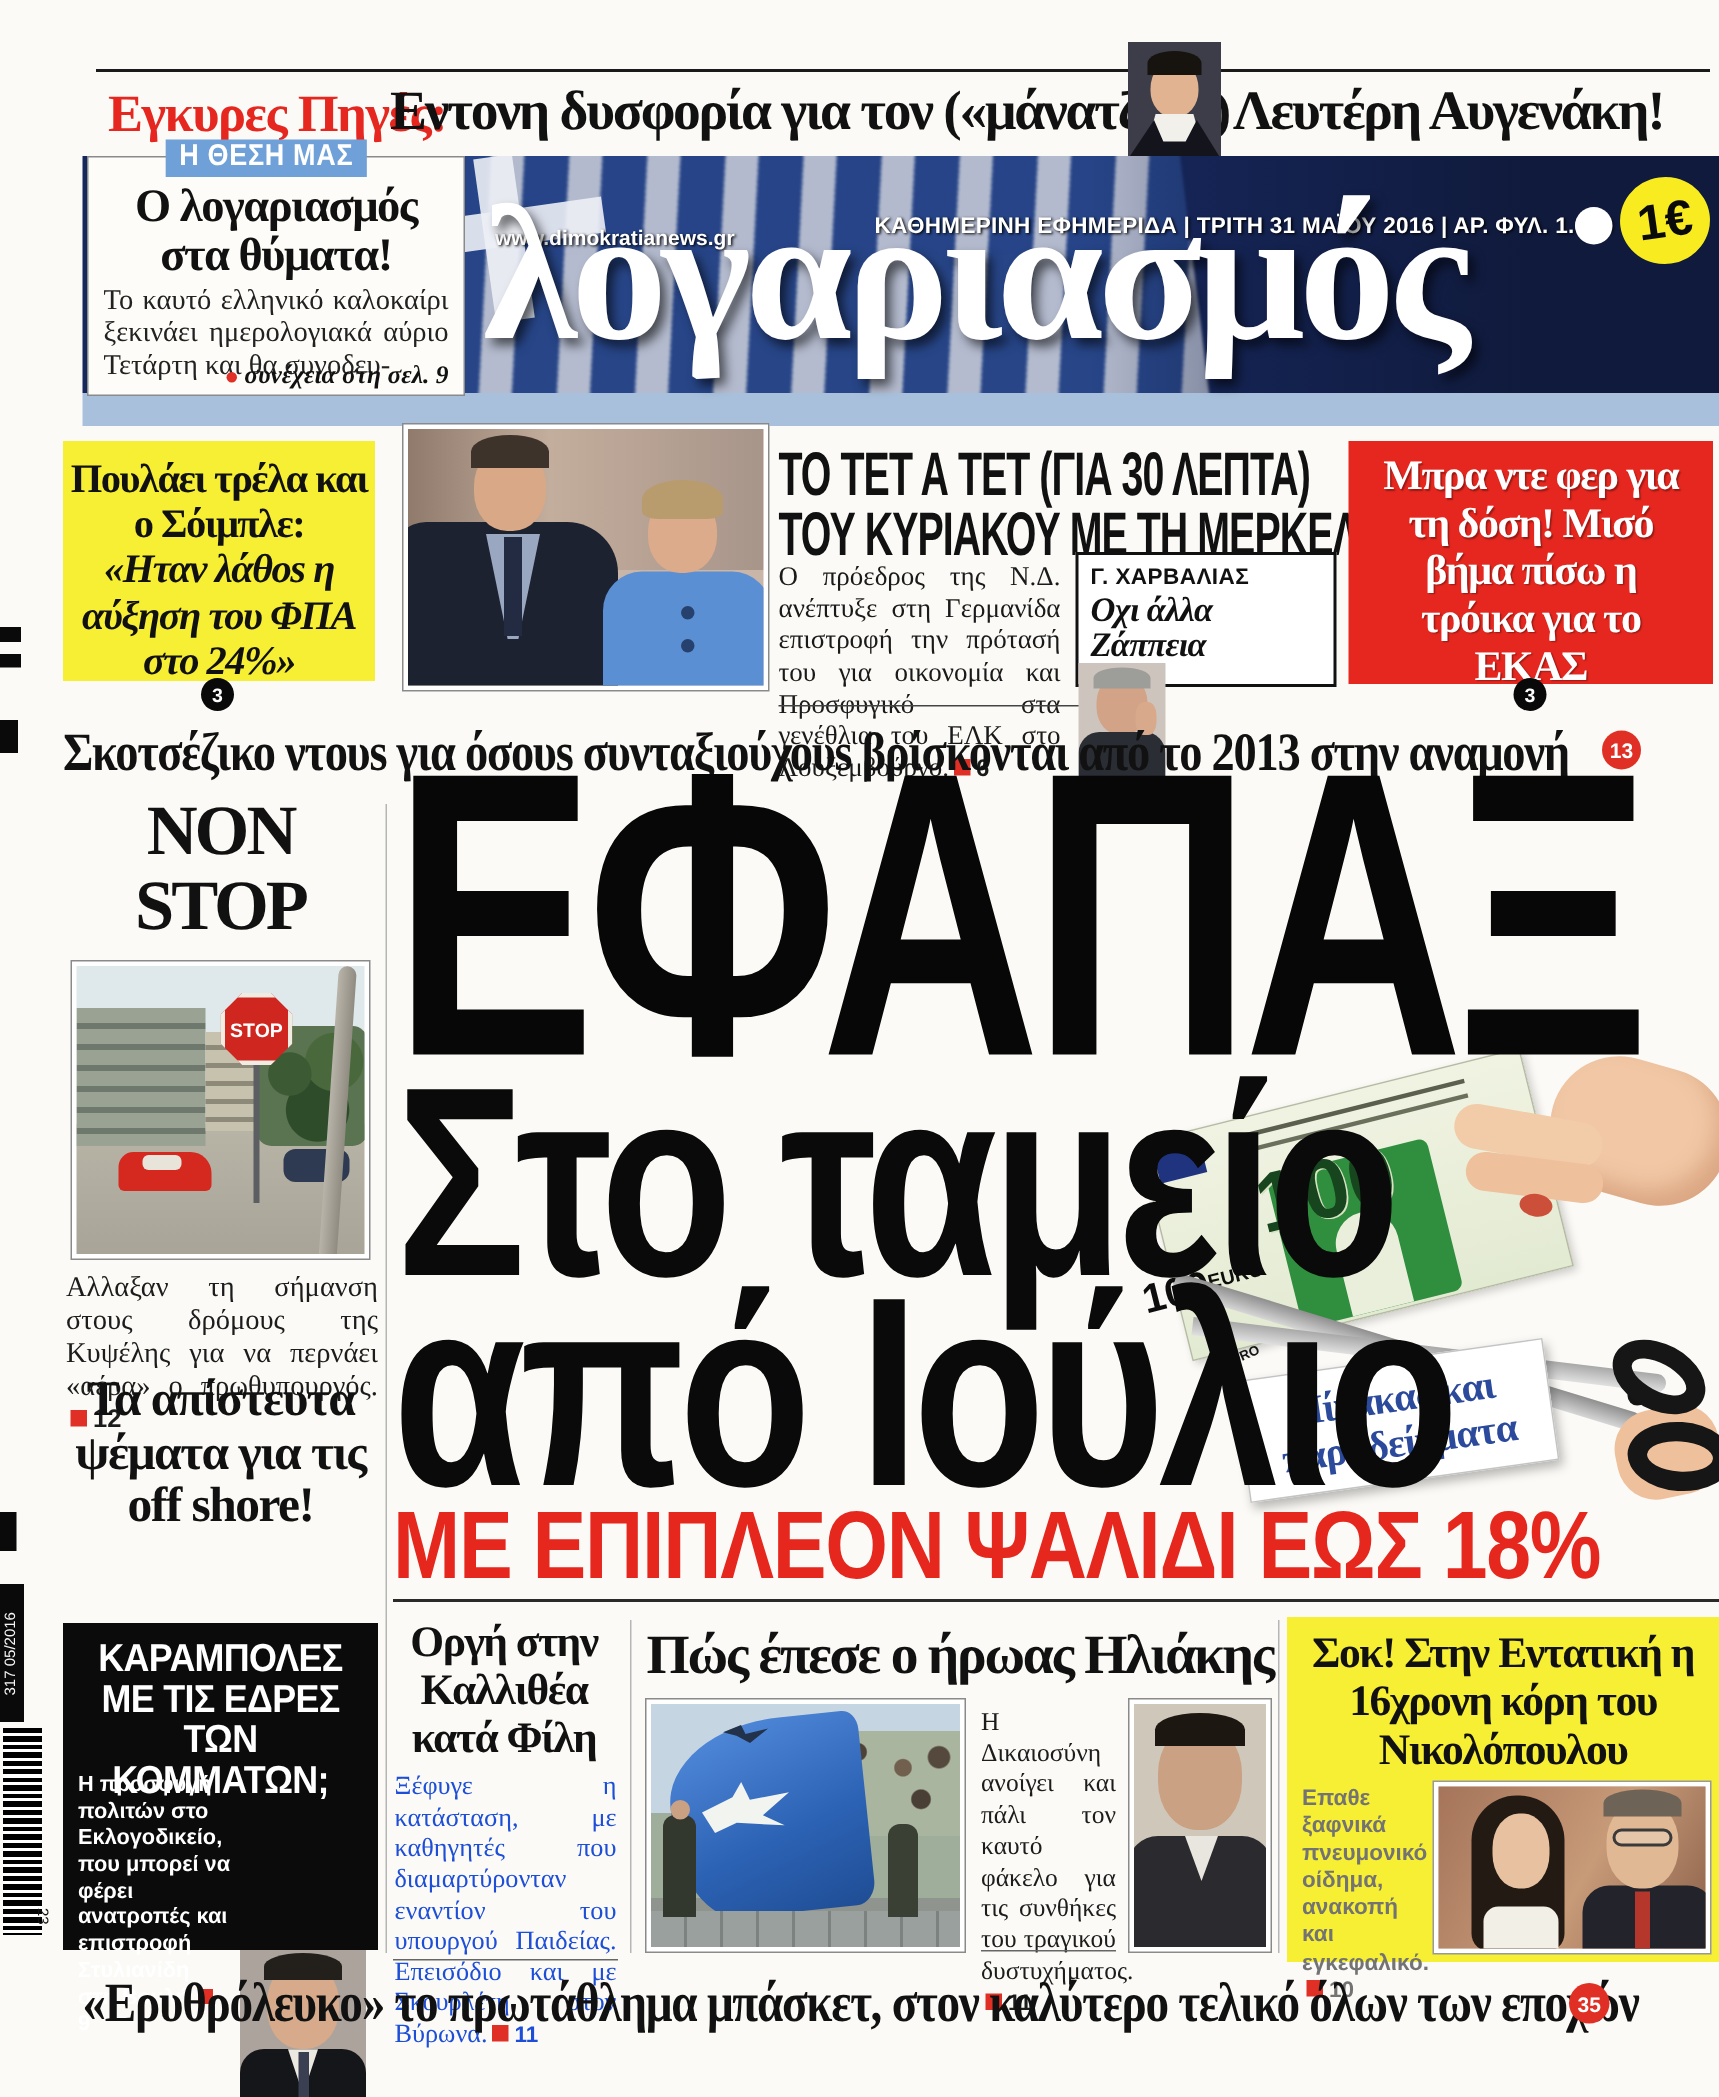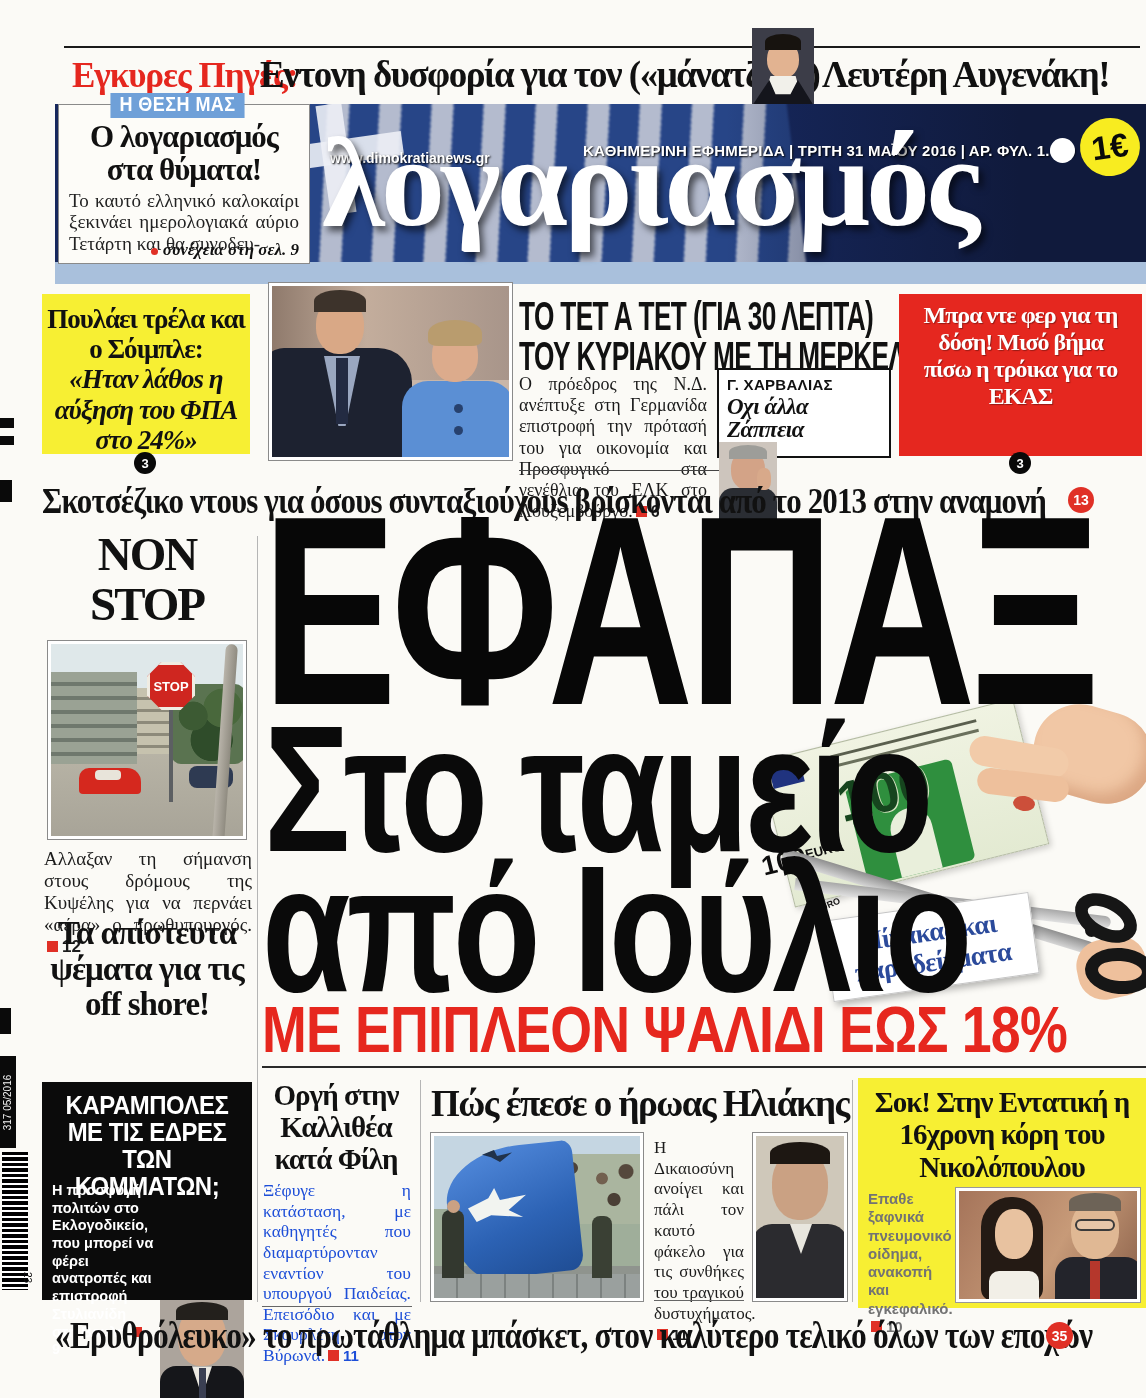--- a/index.html
+++ b/index.html
@@ -112,21 +112,21 @@
     <div class="serif b i" style="margin:2px 0 0 8px;font-size:23px;line-height:1.02;width:105px;letter-spacing:-.5px;">Οχι άλλα Ζάππεια</div>
     <div class="abs photo" style="right:0;top:0;width:58px;height:86px;background:#cdc5bd;">
       <div class="abs" style="left:12px;top:8px;width:34px;height:40px;border-radius:46%;background:#d3a387;"></div>
       <div class="abs" style="left:10px;top:3px;width:38px;height:14px;border-radius:50% 50% 0 0;background:#9d9d99;"></div>
       <div class="abs" style="left:0;top:46px;width:58px;height:40px;background:#2a2d33;border-radius:14px 14px 0 0;"></div>
       <div class="abs" style="left:38px;top:26px;width:14px;height:22px;border-radius:40%;background:#d8a98a;"></div>
     </div>
   </div>
 
   <div class="abs" style="left:899px;top:294px;width:243px;height:162px;background:#e5271f;display:flex;align-items:flex-start;justify-content:center;">
-    <div class="serif b ctr" style="margin-top:8px;width:205px;font-size:24px;line-height:1.13;color:#fff;letter-spacing:-1px;text-shadow:1px 1px 1px rgba(0,0,0,.35);">Μπρα ντε φερ για τη δόση! Μισό βήμα πίσω η τρόικα για το ΕΚΑΣ</div>
+    <div class="serif b ctr" style="margin-top:8px;width:205px;font-size:28px;line-height:1.13;color:#fff;letter-spacing:-1px;text-shadow:1px 1px 1px rgba(0,0,0,.35);">Μπρα ντε φερ για τη δόση! Μισό βήμα πίσω η τρόικα για το ΕΚΑΣ</div>
   </div>
   <div class="abs badge" style="left:1009px;top:452px;width:22px;height:22px;font-size:13px;">3</div>
 
   <div class="abs serif b nw fitL" style="left:42px;top:480px;font-size:36px;letter-spacing:-1px;transform:scaleX(.86);">Σκοτσέζικο ντουs για όσουs συνταξιούχουs βρίσκονται από το 2013 στην αναμονή</div>
   <div class="abs rbadge" style="left:1068px;top:487px;width:26px;height:26px;font-size:14px;">13</div>
 
   <div class="abs" style="left:257px;top:536px;width:1px;height:766px;background:#b5b5b5;"></div>
   <div class="abs" style="left:420px;top:1080px;width:1px;height:222px;background:#b5b5b5;"></div>
   <div class="abs" style="left:852px;top:1080px;width:1px;height:222px;background:#b5b5b5;"></div>
 

